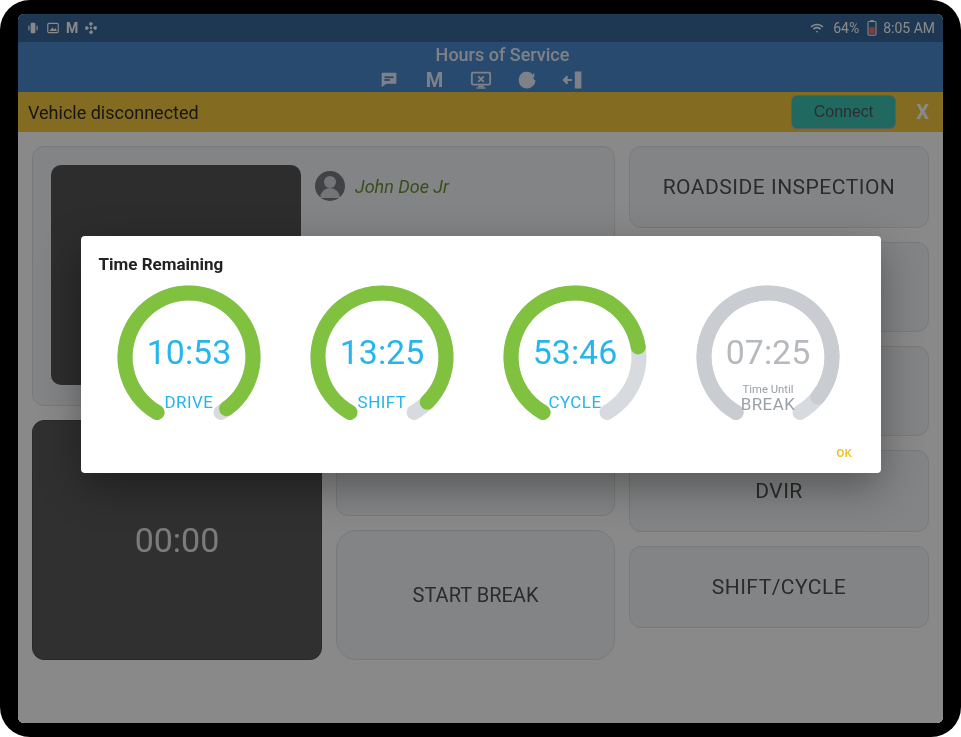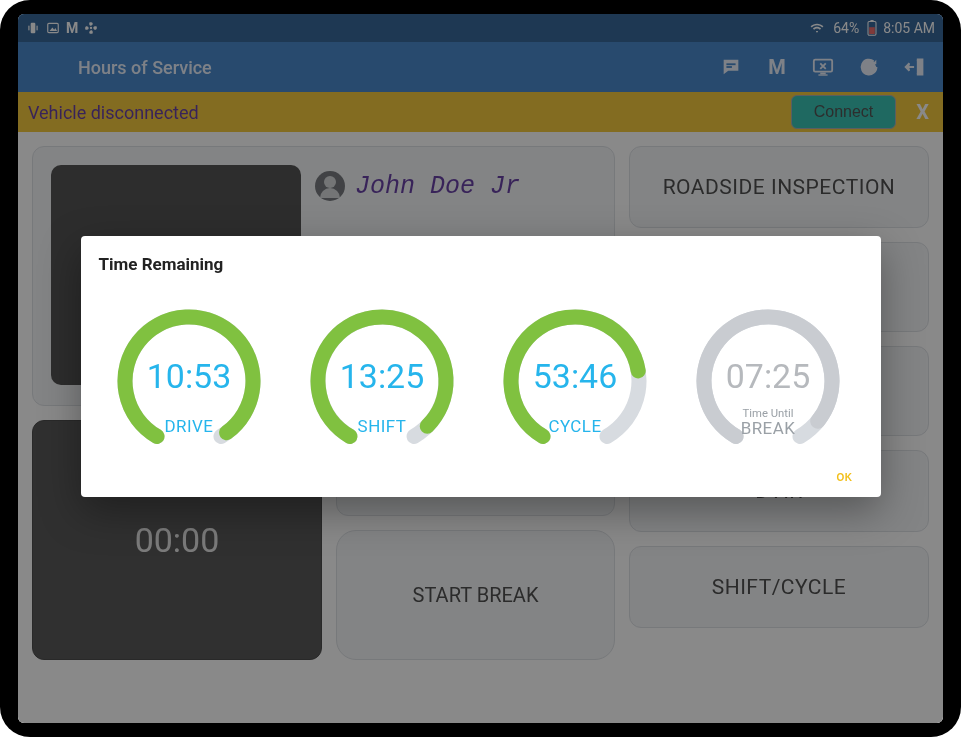--- a/index.html
+++ b/index.html
@@ -17,35 +17,36 @@
   }
   .status-left, .status-right { display:flex; align-items:center; gap:6px; }
   .status-left .glyph, .status-right .glyph { display:inline-flex; align-items:center; }
   .status-right .pct { margin: 0 2px; }
   .mbold { font-weight:700; }
 
   
   .appbar {
     height: 50px; background:#2874c4; color:#e6e6e6; display:flex; align-items:center; justify-content:space-between;
     padding: 0 16px;
+    flex-direction: column;
   }
   .appbar-left { display:flex; align-items:center; gap:20px; }
   .hamburger { width: 22px; height: 16px; display:flex; flex-direction:column; justify-content:space-between; cursor:pointer;}
   .hamburger span { display:block; height:2px; background:#cfe0f1; }
   .appbar-title { font-size: 18px; color:#e6eefb; font-weight:500; }
   .appbar-right { display:flex; align-items:center; gap:22px; }
   .appbar-right .icon, .appbar-right svg { color:#e6eefb; fill:#e6eefb; }
   .icon-btn { cursor:pointer; width:24px; height:24px; display:flex; align-items:center; justify-content:center; }
 
   
   .banner {
     height: 40px; background:#f2bf1a; display:flex; align-items:center; justify-content:space-between;
     padding: 0 8px 0 10px; color:#fff;
   }
-  .banner-text { font-size: 18px; color:#4c1d95; }
+  .banner-text { font-size: 18px; color:#000000; }
   .banner-right { display:flex; align-items:center; gap:14px; }
   .connect-btn {
     background:#14b8a6; color:#333; border:1px solid #9aa0a6; border-radius:6px;
     padding: 7px 22px; font-size:16px; cursor:pointer;
   }
   .banner-close { color:#fff; font-size:20px; font-weight:700; cursor:pointer; padding:0 6px; }
 
   
   .content { position:relative; padding: 14px 14px 14px 14px; display:flex; gap:14px; height: calc(100% - 28px - 50px - 40px); background:#fff;}
   .left-col { flex: 1; display:flex; flex-direction:column; gap:14px; }
@@ -53,35 +54,35 @@
   .card {
     background:#f1f3f5; border:1px solid #d7dbe0; border-radius:12px; display:flex; align-items:center; justify-content:center;
     color:#303030; font-size:20px;
   }
   .top-card { height: 260px; display:flex; align-items:flex-start; padding:18px; justify-content:flex-start; gap:14px;}
   .dark-block { width: 250px; height: 220px; background:#333; border-radius:10px; }
   .user-block { display:flex; align-items:center; gap:10px; margin-top:6px;}
   .avatar { width:30px; height:30px; border-radius:50%; background:#5f6368; position:relative; display:inline-block;}
   .avatar::before { content:""; position:absolute; top:5px; left:9px; width:12px; height:12px; border-radius:50%; background:#d1d3d6;}
   .avatar::after { content:""; position:absolute; bottom:3px; left:5px; width:20px; height:10px; border-radius:10px 10px 0 0; background:#d1d3d6;}
-  .username { font-style: italic; font-size:25px; color:#4c1d95;font-family:Liberation Mono, monospace; }
+  .username { font-style: italic; font-size:18px; color:#4d7c0f; }
   .row-two { display:flex; gap:14px;justify-content:space-between; }
   .clock-card { width: 290px; height: 240px; background:#3a3a3a; border-radius:12px; border:1px solid #2c2c2c; color:#e0e0e0; font-size:34px;}
   .startbreak-card { flex:1; height: 120px; border-radius: 20px; }
   .right-col .card { height: 90px; font-size:21px; letter-spacing:0.5px; }
   .right-col .card.tall { height: 82px; }
   .hidden-midcard { height: 90px; }
 
   
   .backdrop { position:absolute; inset:0; background:rgba(40,40,40,0.55); display:flex; align-items:center; justify-content:center;}
   .modal {
     width: 800px; background:#fff; border-radius:4px; box-shadow:0 14px 40px rgba(0,0,0,0.35);
     padding: 18px 18px 10px 18px; position:absolute; top: 222px; left:50%; transform:translateX(-50%);
   }
-  .modal-title { font-size:17px; font-weight:700; color:#222; margin-bottom:26px; }
+  .modal-title { font-size:17px; font-weight:700; color:#222; margin-bottom:2px; }
   .gauges { display:flex; justify-content:space-between; gap:8px; }
   .gauge { width: 186px; display:flex; flex-direction:column; align-items:flex-start; }
   .gauge-svg { width: 180px; height: 160px; }
   .gauge-value { font-size:36px; font-weight:400; fill:#26b5ec; }
   .gauge-value.gray { fill:#b6b9bd; }
   .gauge-label { font-size:18px; fill:#26b5ec; letter-spacing:0.5px;}
   .gauge-label.gray { fill:#9aa0a6; }
   .gauge-sub { font-size:12px; fill:#9aa0a6; }
   .ok-row { text-align:right; padding: 6px 10px 2px 0;}
   .ok-btn { color:#f2bf1a; font-weight:700; font-size:10px; letter-spacing:0.5px; cursor:pointer; background:none; border:none;}

